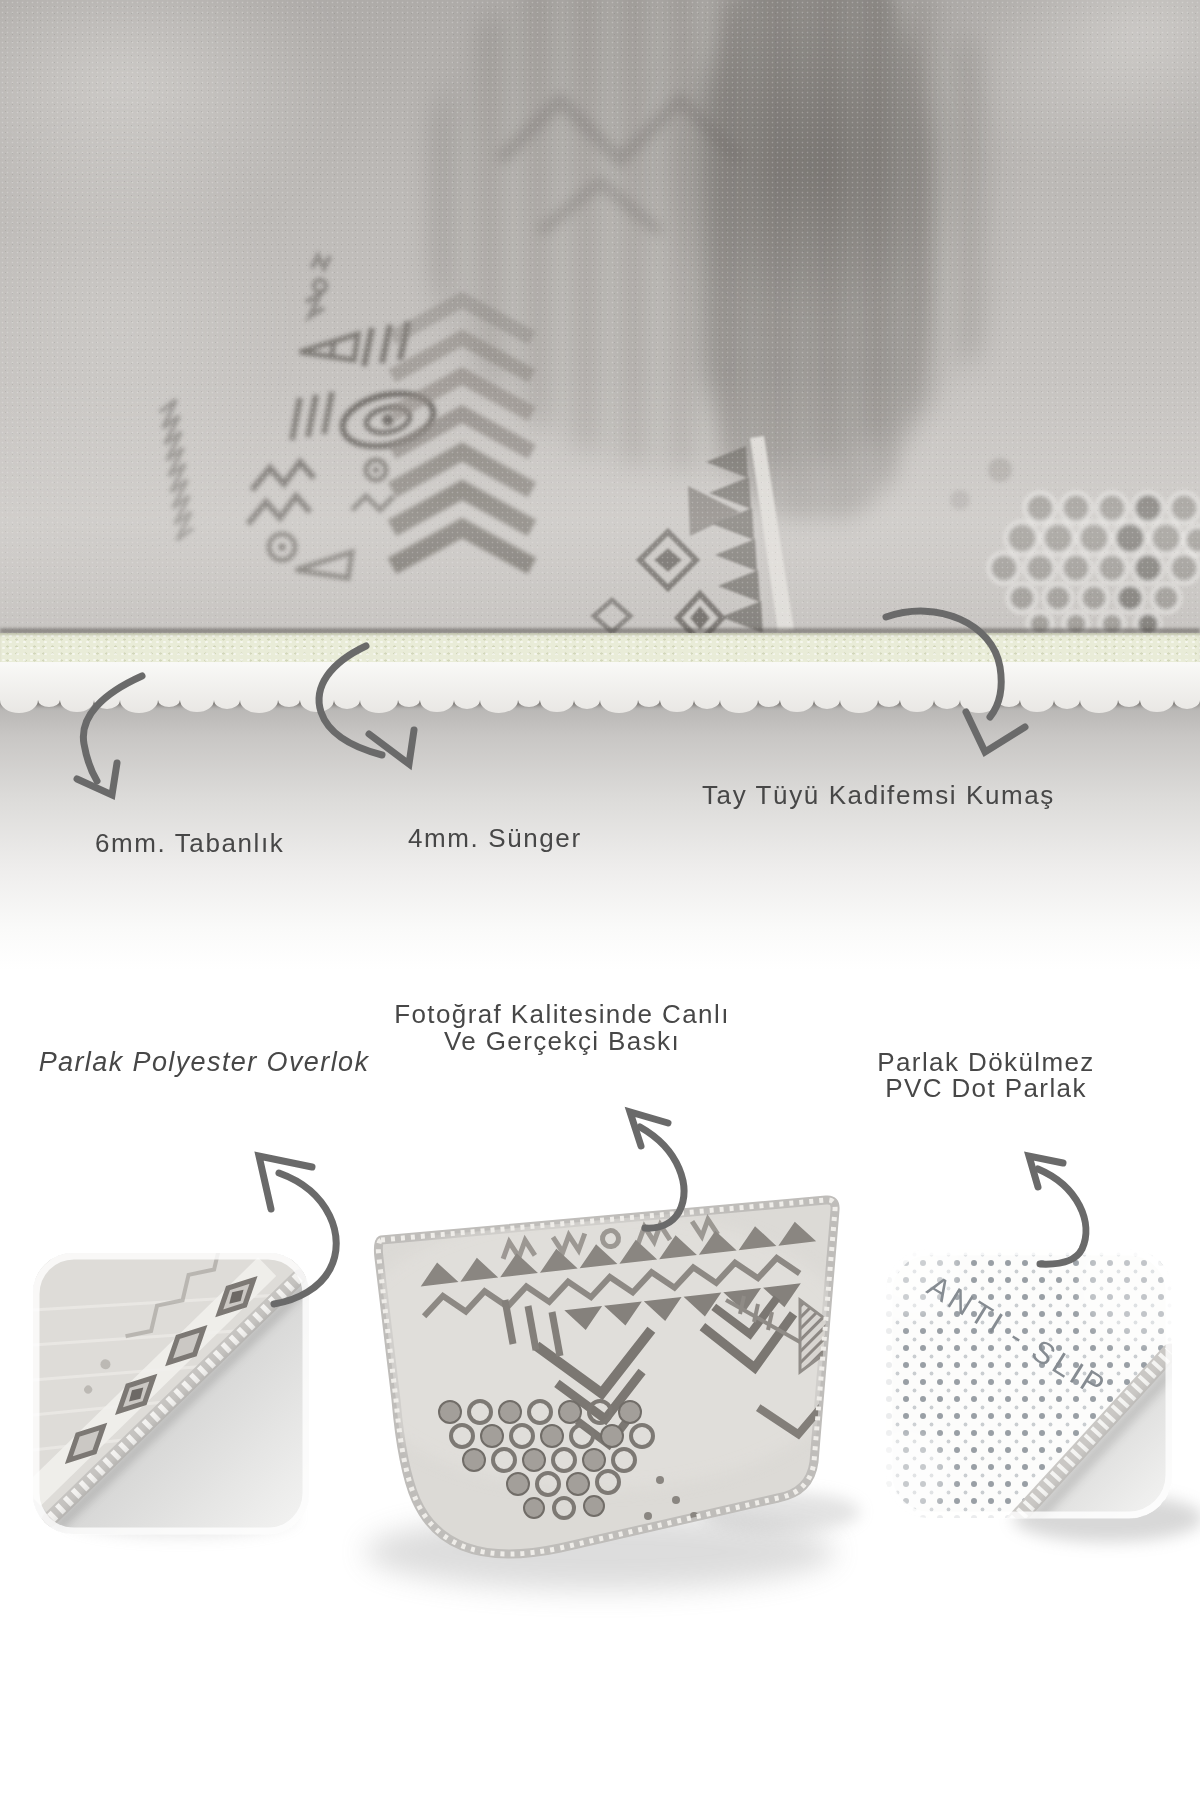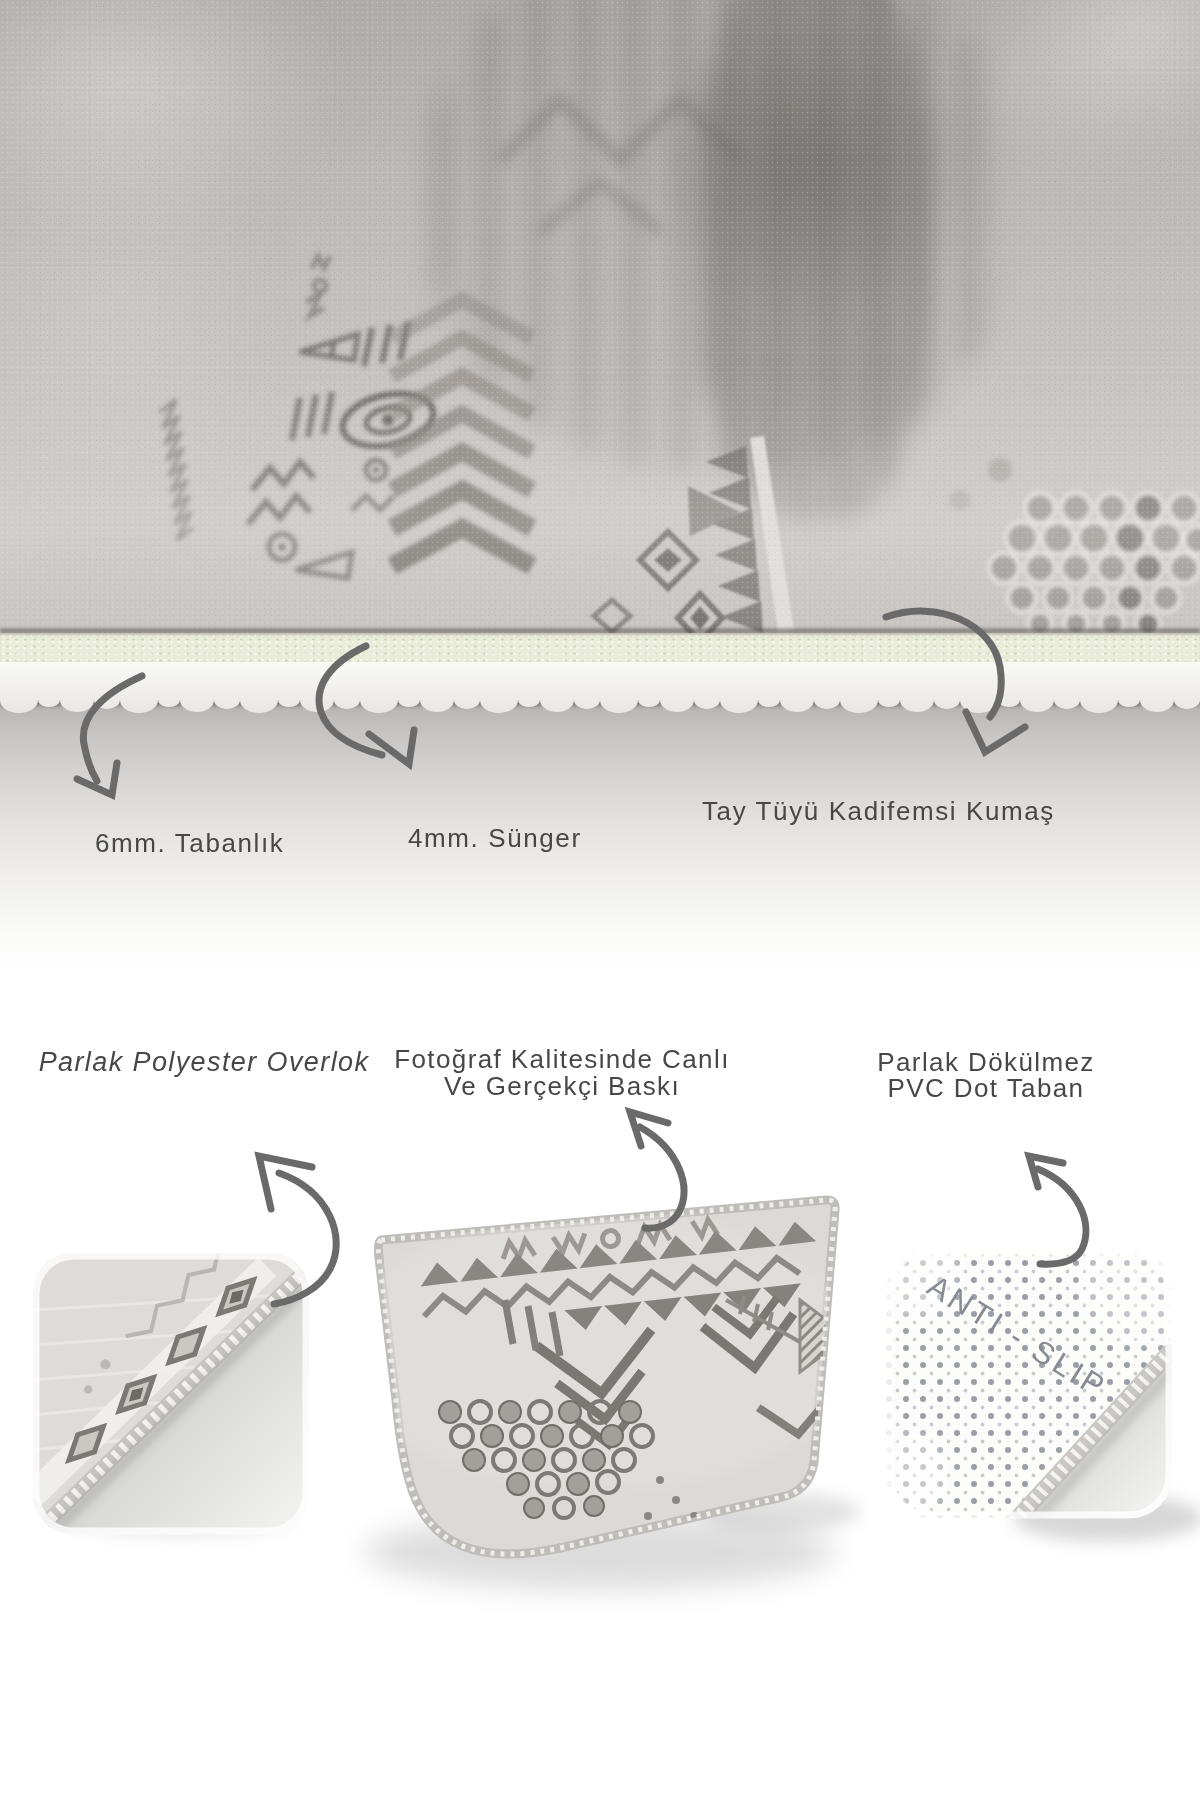--- a/index.html
+++ b/index.html
@@ -42,24 +42,24 @@
   .ground{position:absolute;left:0;top:700px;width:1200px;height:270px;
     background:linear-gradient(180deg,#b5b3b1 0%,#c9c7c5 14%,#dcdbd9 36%,#eeedec 62%,#fafaf9 85%,#ffffff 100%);}
   .felt-shadow{position:absolute;left:0;top:695px;width:1200px;height:10px;background:#4e4a46;opacity:.72;filter:blur(2.5px);}
   .felt{position:absolute;left:0;top:660px;width:1200px;height:56px;}
 
   
   .lbl{position:absolute;color:#474747;letter-spacing:1.6px;white-space:nowrap;}
   .lbl-top{font-size:26px;}
   #lbl-base{left:95px;top:828px;}
   #lbl-sponge{left:408px;top:823px;}
-  #lbl-fabric{left:702px;top:796px;}
+  #lbl-fabric{left:702px;top:780px;}
   .ft{position:absolute;color:#474747;letter-spacing:1.4px;text-align:center;}
   #ft-left{left:36px;top:1047px;width:336px;font-size:27px;font-style:italic;}
-  #ft-mid{left:362px;top:1001px;width:400px;font-size:26px;line-height:27px;margin-top:45px;}
+  #ft-mid{left:362px;top:1001px;width:400px;font-size:26px;line-height:27px;}
   #ft-right{left:836px;top:1049px;width:300px;font-size:26px;line-height:26px;}
   .ft span{display:block;}
 
   .annot{position:absolute;left:0;top:0;width:1200px;height:1800px;pointer-events:none;}
   .arrow path{fill:none;stroke:#6a6a6a;stroke-width:7;stroke-linecap:round;stroke-linejoin:miter;}
   .anti-text{font-size:31px;letter-spacing:3.5px;fill:#868c92;font-family:"Liberation Sans",sans-serif;}
 </style>
 </head>
 <body>
 
@@ -419,16 +419,16 @@
   <div class="lbl lbl-top" id="lbl-sponge">4mm. Sünger</div>
   <div class="lbl lbl-top" id="lbl-fabric">Tay Tüyü Kadifemsi Kumaş</div>
 
   <div class="ft" id="ft-left">Parlak Polyester Overlok</div>
   <div class="ft" id="ft-mid">
     <span>Fotoğraf Kalitesinde Canlı</span>
     <span>Ve Gerçekçi Baskı</span>
   </div>
   <div class="ft" id="ft-right">
     <span>Parlak Dökülmez</span>
-    <span>PVC Dot Taban</span>
+    <span>PVC Dot Parlak</span>
   </div>
 
 </div>
 
 </body></html>

